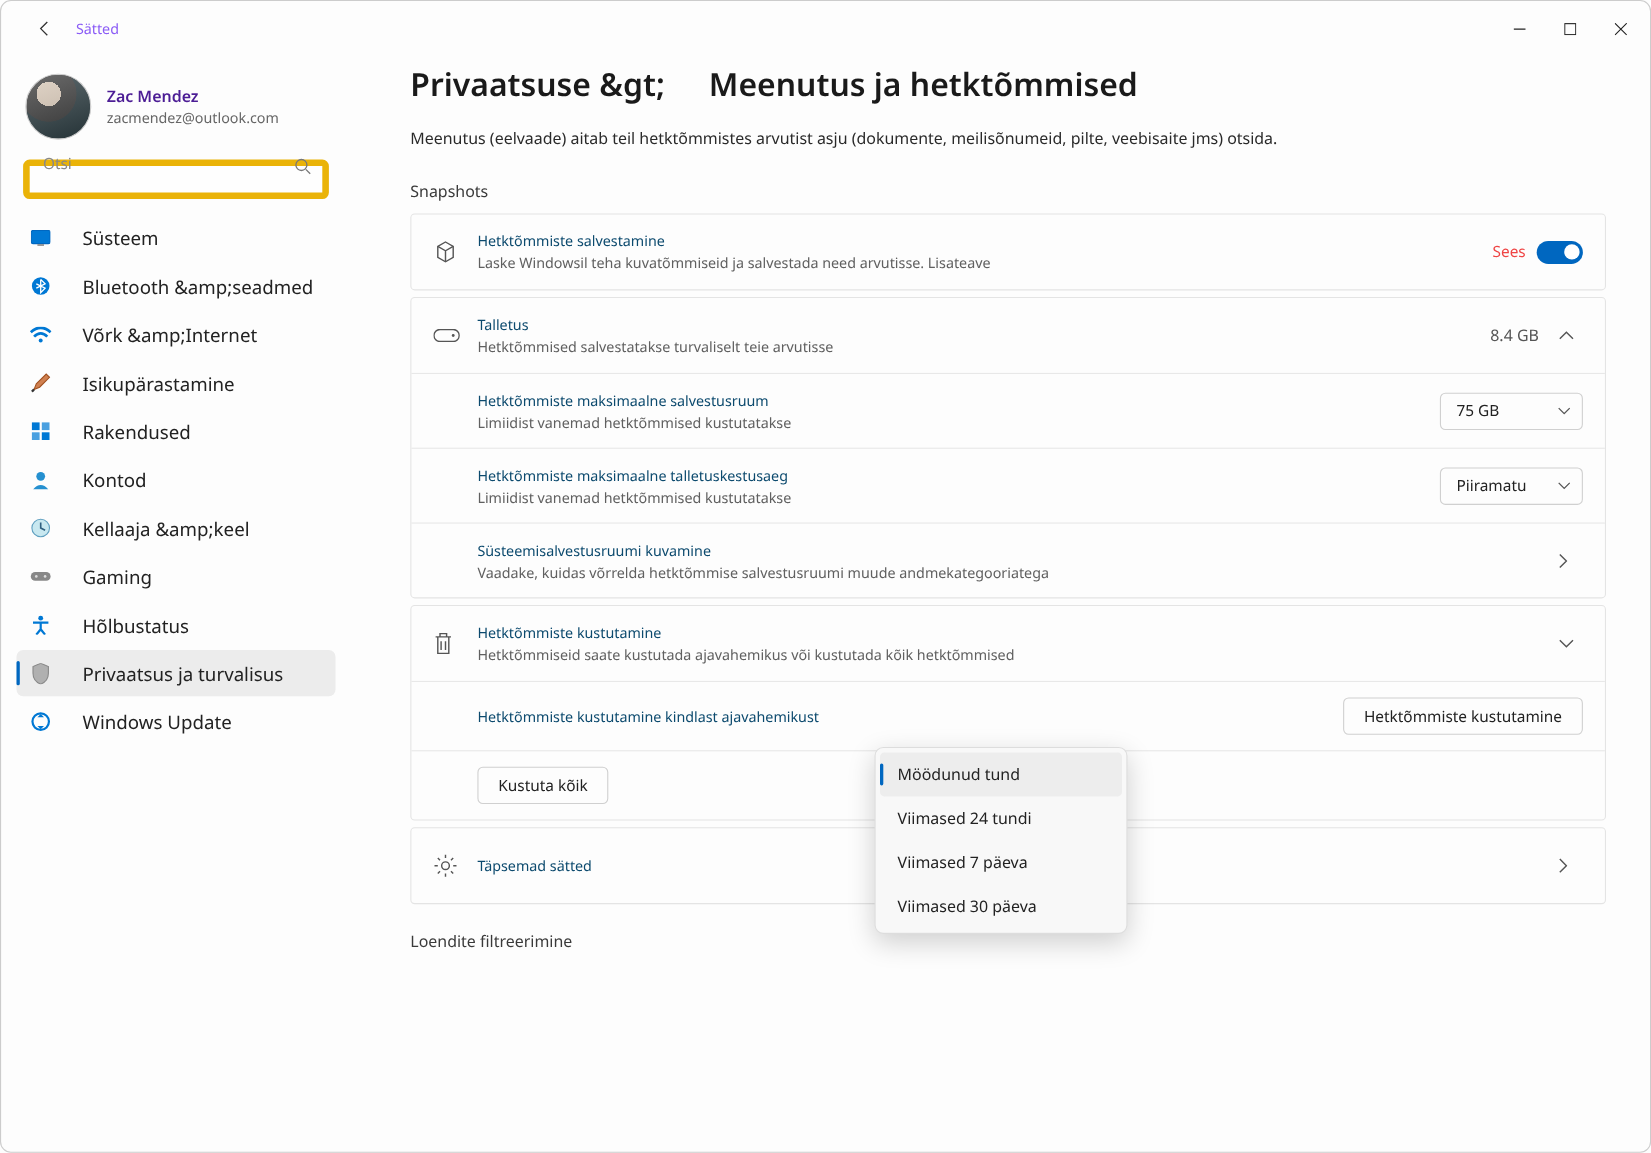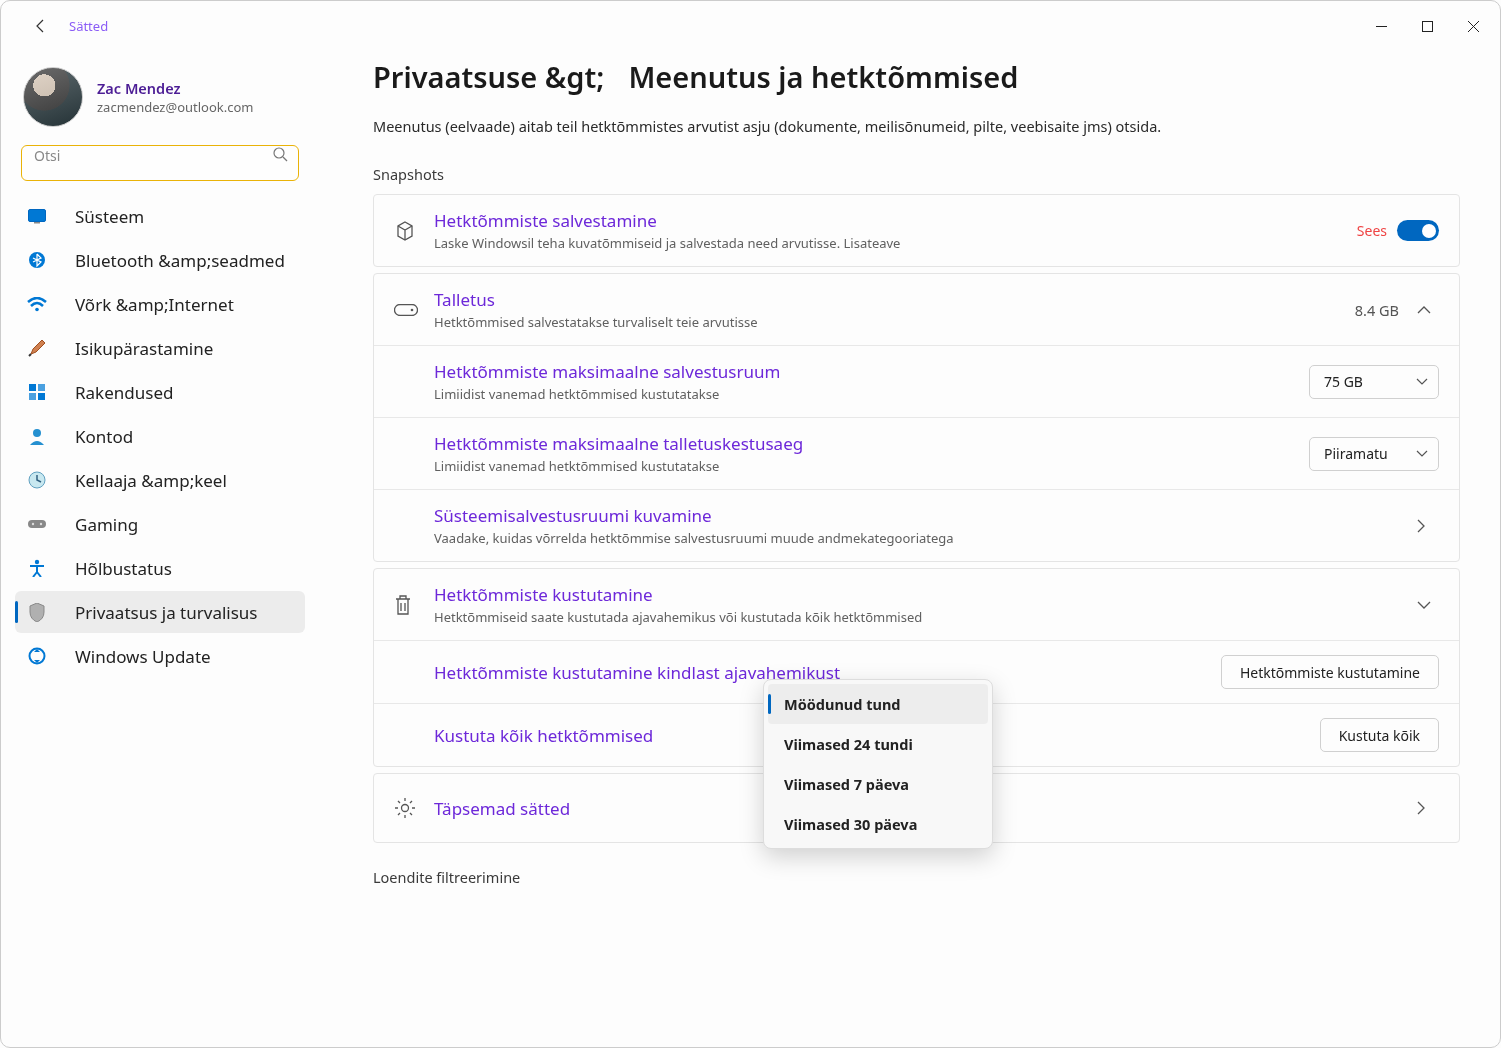--- a/index.html
+++ b/index.html
@@ -9,38 +9,38 @@
   .app-title { font-size: 13px; margin-left: 10px; color:#8b5cf6; }
   .win-controls { margin-left:auto; display:flex; }
   .win-btn { width:46px; height:40px; display:flex; align-items:center; justify-content:center; color:#222; }
   .container { display:flex; height: calc(100% - 50px); }
   .sidebar { width: 314px; padding: 10px 10px 0 14px; }
   .profile { display:flex; align-items:center; padding: 6px 8px 12px 8px; gap:14px; }
   .avatar { width:60px; height:60px; border-radius:50%; background: radial-gradient(circle at 35% 30%, #d9c9b8 0 20%, #3a3a3a 20% 45%, #2b3b40 46% 100%); border:1px solid #ccc; position:relative; overflow:hidden;}
   .avatar::after { content:''; position:absolute; inset:0; background: linear-gradient(160deg, rgba(255,255,255,0.25), rgba(0,0,0,0.15)); }
   .profile-name { font-size:14.5px; font-weight:600; color:#4c1d95; }
   .profile-email { font-size:13px; color:#666; }
-  .search { margin: 6px 6px 14px 6px; height:36px; border:1px solid #eab308; border-radius:6px; background:#fefefe; display:flex; align-items:flex-start; padding:0 10px 0 12px; }
+  .search { margin: 6px 6px 14px 6px; height:36px; border:6px solid #eab308; border-radius:6px; background:#fefefe; display:flex; align-items:flex-end; padding:0 10px 16px 12px; }
   .search input { flex:1; border:none; outline:none; font-size:14px; background:transparent; color:#333; }
   .search input::placeholder { color:#888; }
   .nav { list-style:none; }
   .nav-item { height:42px; padding:0 10px 0 12px; margin:2px 0; display:flex; align-items:center; gap:28px; border-radius:6px; font-size:17px; color:#222; position:relative; }
   .nav-item .ic { width:20px; height:20px; display:flex; align-items:center; justify-content:center; }
   .nav-item.active { background:#ececec; }
   .nav-item.active::before { content:''; position:absolute; left:0px; top:10px; bottom:10px; width:3px; background:#0067c0; border-radius:2px; }
   .main { flex:1; padding: 6px 40px 0 58px; overflow-y:auto; }
-  .breadcrumb { font-size:29px; font-weight:600; color:#1a1a1a; margin-bottom:20px; display:flex; gap:24px; flex-wrap:wrap;}
+  .breadcrumb { font-size:29px; font-weight:600; color:#1a1a1a; margin-bottom:20px; display:flex; gap:40px; flex-wrap:wrap;}
   .page-desc { font-size:14.5px; color:#2a2a2a; margin-bottom:28px; }
   .sec-label { font-size:14.5px; color:#3a3a3a; margin-bottom:10px; }
   .card { border:1px solid #e4e4e4; border-radius:4px; background:#fdfdfd; margin-bottom:6px; }
   .row { display:flex; align-items:center; min-height:68px; padding:14px 20px 14px 20px; }
   .row + .row { border-top:1px solid #e8e8e8;gap:28px; }
   .row-icon { width:40px; display:flex; align-items:center; justify-content:flex-start; color:#444; }
   .row-text { flex:1; }
-  .row-title { font-size:17px; color:#6d28d9; }
+  .row-title { font-size:13px; color:#0c4a6e; }
   .row-sub { font-size:13px; color:#606060; margin-top:2px; }
   .row-meta { font-size:14.5px; color:#555; margin-right:18px; }
   .toggle-label { font-size:14px; color:#ef4444; margin-right:10px; }
   .toggle { width:42px; height:21px; background:#0067c0; border-radius:11px; position:relative; }
   .toggle .knob { width:14px; height:14px; background:#fff; border-radius:50%; position:absolute; top:3.5px; right:3.5px; }
   .chev { width:22px; color:#555; text-align:center; }
   .dropdown-btn { height:34px; min-width:130px; border:1px solid #d0d0d0; background:#fdfdfd; border-radius:5px; padding:0 34px 0 14px; display:flex; align-items:center; font-size:14px; color:#222; position:relative; }
   .dropdown-btn .dd-chev { position:absolute; right:10px; }
   .action-btn { height:34px; border:1px solid #d0d0d0; background:#fdfdfd; border-radius:5px; padding:0 18px; display:flex; align-items:center; font-size:14px; color:#222; }
   .indent-row { padding-left:60px; }
@@ -310,23 +310,20 @@
       </div>
       <div class="row indent-row" style="min-height:58px">
         <div class="row-text">
           <div class="row-title">Hetktõmmiste kustutamine kindlast ajavahemikust</div>
         </div>
         <div class="action-btn" style="margin-left:244px">
             <span>Hetktõmmiste kustutamine</span>
           </div>
       </div>
       <div class="row indent-row" style="min-height:58px">
-        <div class="row-text">
-          <div class="row-title">Kustuta kõik hetktõmmised</div>
-        </div>
         <div class="action-btn">
             <span>Kustuta kõik</span>
           </div>
       </div>
     </div>
 
     <div class="card" style="margin-top:6px;">
       <div class="row">
         <div class="row-icon">
             <svg width="22" height="22" viewBox="0 0 22 22">
@@ -340,21 +337,21 @@
         <span class="chev">
             <svg width="8" height="14">
               <path d="M1 1 L7 7 L1 13" stroke="#555" stroke-width="1.3" fill="none"></path>
             </svg>
           </span>
       </div>
     </div>
 
     <div class="sec-label" style="margin-top:24px">Loendite filtreerimine</div>
 
-    <div class="popup" style="top:628px; left:448px;font-weight:bold;">
+    <div class="popup" style="top:628px; left:480px;">
       <div class="popup-item sel">
           <span>Möödunud tund</span>
         </div>
       <div class="popup-item">
           <span>Viimased 24 tundi</span>
         </div>
       <div class="popup-item">
           <span>Viimased 7 päeva</span>
         </div>
       <div class="popup-item">

